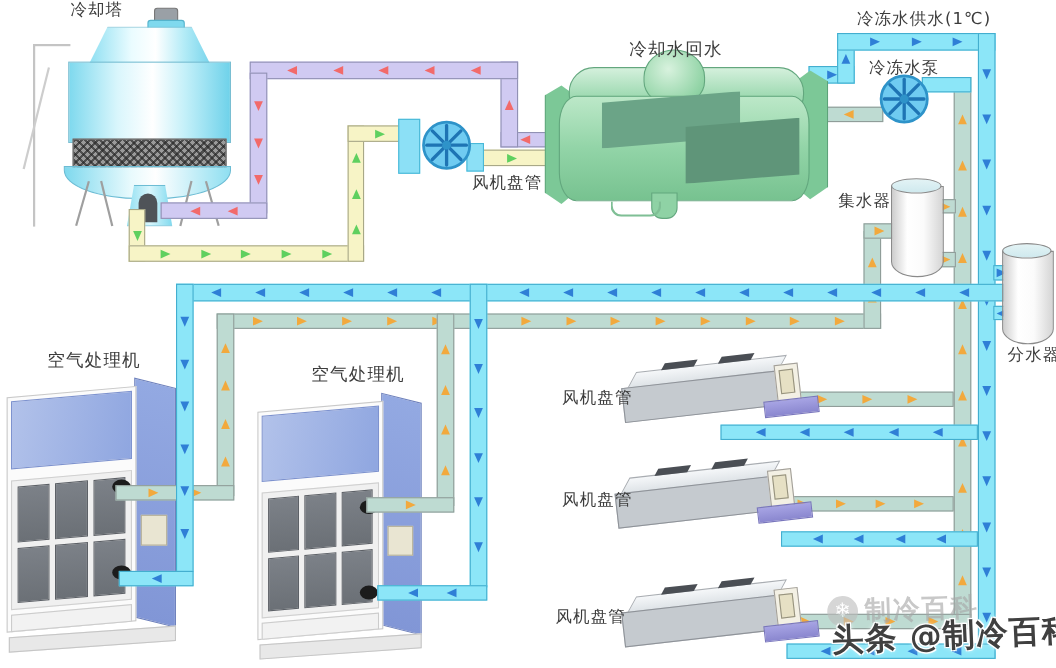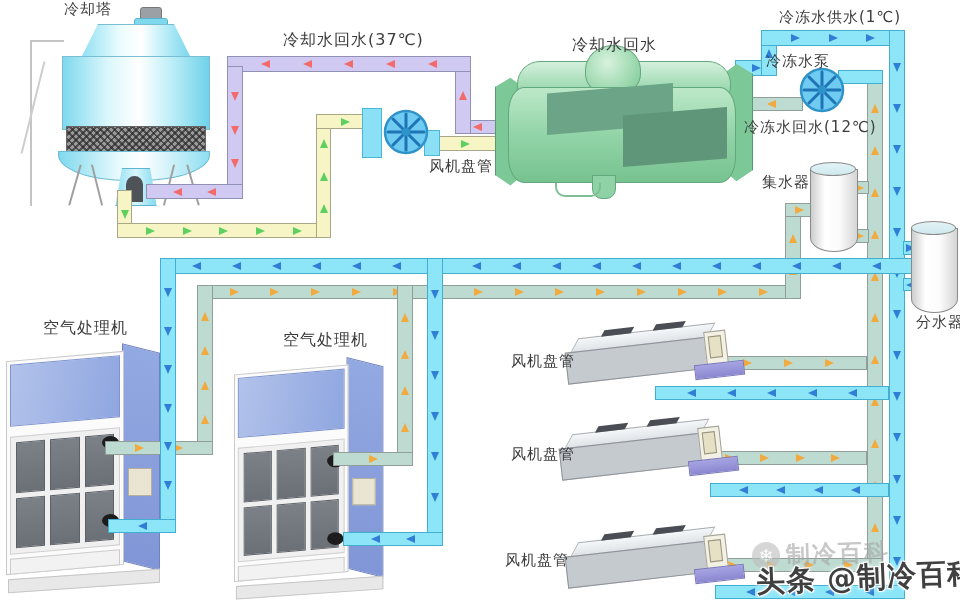--- a/index.html
+++ b/index.html
@@ -475,26 +475,24 @@
     <div class="top"></div>
     <div class="vent" style="left:40px;"></div>
     <div class="vent" style="left:92px;"></div>
     <div class="bodyf"></div>
     <div class="cap"></div>
     <div class="valve"></div>
     <div class="purple"></div>
   </div>
 
   <div class="lbl" style="left:64px;top:0;">冷却塔</div>
-  <div class="lbl big" style="left:283px;top:30px;">冷却水回水(37℃)</div>
   <div class="lbl" style="left:429px;top:157px;">风机盘管</div>
   <div class="lbl big" style="left:572px;top:35px;">冷却水回水</div>
   <div class="lbl" style="left:779px;top:8px;">冷冻水供水(1℃)</div>
-  <div class="lbl" style="left:766px;top:52px;">冷冻水泵</div>
-  <div class="lbl" style="left:744px;top:118px;">冷冻水回水(12℃)</div>
+  <div class="lbl" style="left:790px;top:52px;">冷冻水泵</div>
   <div class="lbl" style="left:762px;top:173px;">集水器</div>
   <div class="lbl" style="left:916px;top:313px;">分水器</div>
   <div class="lbl big" style="left:43px;top:318px;">空气处理机</div>
   <div class="lbl big" style="left:283px;top:330px;">空气处理机</div>
   <div class="lbl" style="left:511px;top:352px;">风机盘管</div>
   <div class="lbl" style="left:511px;top:445px;">风机盘管</div>
   <div class="lbl" style="left:505px;top:551px;">风机盘管</div>
 
   <div class="wm-faint">
     <div class="wm-logo">❄</div>

